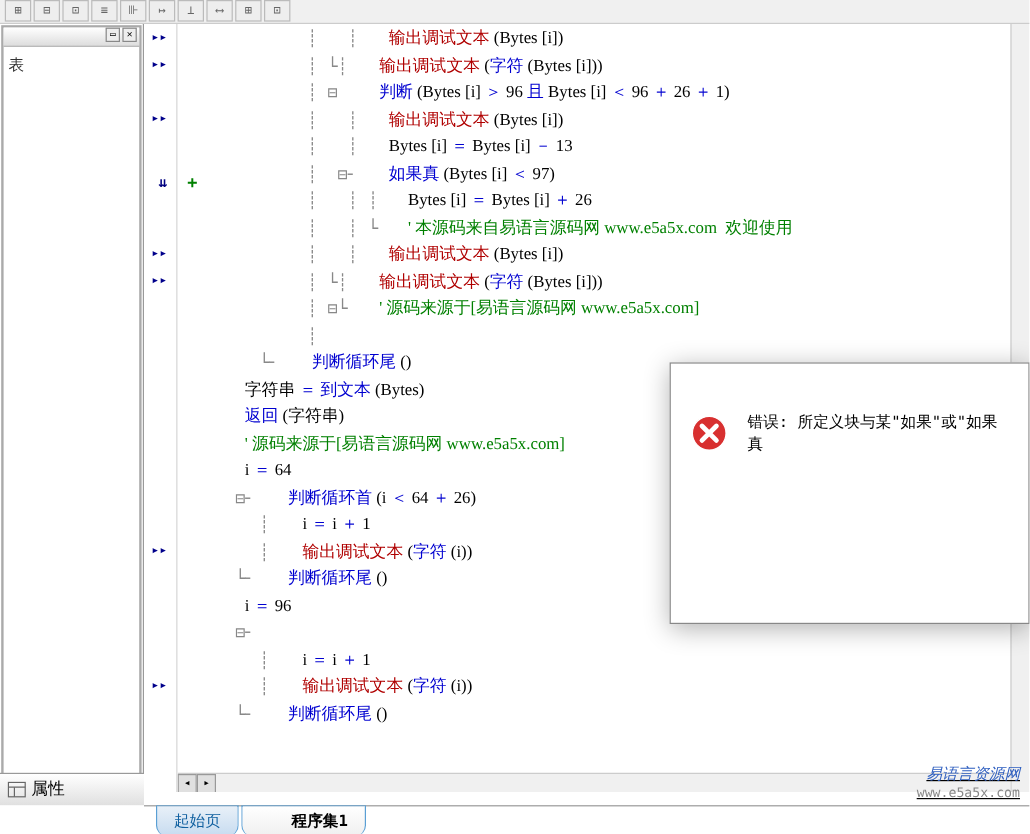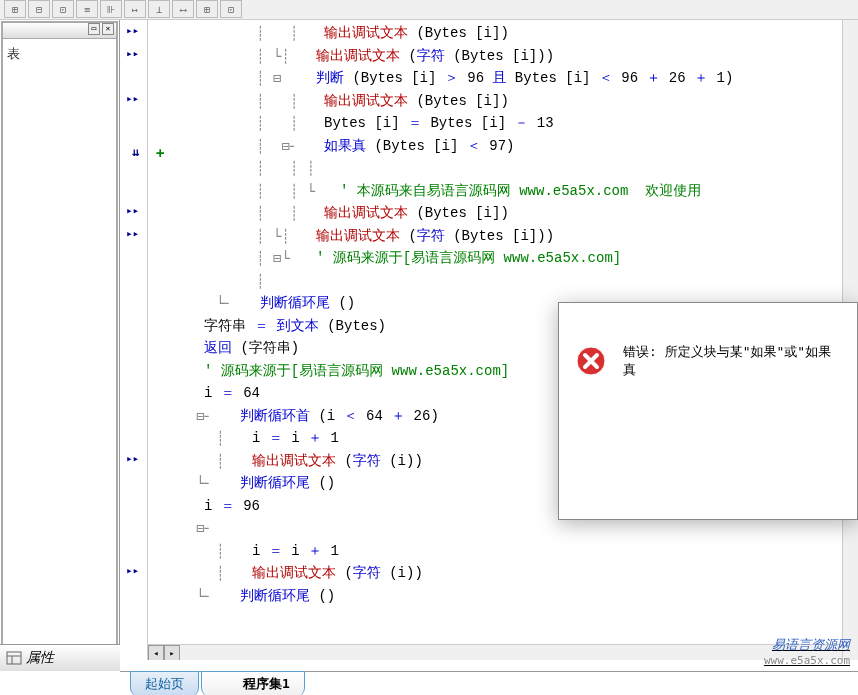--- a/index.html
+++ b/index.html
@@ -4,29 +4,29 @@
 <style>
 * { margin:0; padding:0; box-sizing:border-box; }
 body { font-family:"SimSun","宋体",monospace; font-size:14px; background:#fff; overflow:hidden; width:858px; height:695px; position:relative; }
 .toolbar { height:20px; background:#f0f0f0; border-bottom:1px solid #ccc; display:flex; gap:2px; padding:0 4px; }
 .tbtn { width:22px; height:18px; border:1px solid #bbb; background:#eee; display:flex; align-items:center; justify-content:center; font-size:10px; color:#666; }
 .container { display:flex; height:640px; }
 .leftcol { width:120px; display:flex; flex-direction:column; border-right:1px solid #999; }
 .leftpanel { flex:1; background:#fff; border:2px solid #aaa; margin:1px; position:relative; }
 .panelhead { height:16px; background:linear-gradient(#fff,#ddd); border-bottom:1px solid #aaa; display:flex; justify-content:flex-end; padding:0 2px; gap:2px; }
 .phbtn { width:12px; height:12px; border:1px solid #888; font-size:8px; text-align:center; line-height:10px; background:#eee; }
-.proptab { height:24px; background:linear-gradient(#fff,#e0e0e0); border-top:1px solid #999; display:flex; align-items:center; padding:13px 6px; gap:4px;font-style:italic; }
+.proptab { height:24px; background:linear-gradient(#fff,#e0e0e0); border-top:1px solid #999; display:flex; align-items:center; padding:13px 6px; gap:4px; }
 .proptab svg { width:16px; height:14px; }
 .gutter { width:28px; background:#fff; border-right:1px solid #ccc; position:relative; }
 .codearea { flex:1; background:#fff; position:relative; overflow:hidden; }
 .vscroll { position:absolute; right:0; top:0; bottom:0; width:16px; background:#f0f0f0; border-left:1px solid #ccc; }
 .hscroll { position:absolute; left:0; right:16px; bottom:0; height:16px; background:#f0f0f0; border-top:1px solid #ccc; display:flex; }
 .hbtn { width:16px; height:16px; border:1px solid #999; background:#e0e0e0; text-align:center; font-size:9px; line-height:14px; }
 .line { position:relative; height:22.5px; line-height:22.5px; white-space:pre; }
-.code { position:absolute; left:30px; font-family:Liberation Mono, monospace; }
+.code { position:absolute; left:30px; font-family:Liberation Serif, serif; }
 .kw-out { color:#b00000; }
 .kw-blue { color:#0000d0; }
 .kw-green { color:#008000; }
 .op { color:#000; }
 .tree { color:#888; position:absolute; font-size:14px; }
 .bp { position:absolute; left:6px; color:#00008b; font-size:11px; }
 .plus { position:absolute; left:156px; top:145px; color:#008000; font-weight:bold; }
 .insarr { position:absolute; left:132px; top:145px; color:#000080; font-size:12px; font-weight:bold; }
 .tabs { position:absolute; bottom:0; left:120px; right:0; height:24px; background:#fff; display:flex; align-items:flex-end; padding-left:10px; border-top:1px solid #999; }
 .tab { padding:3px 14px; border:1px solid #5a9fd4; border-bottom:none; border-radius:0 0 8px 8px; margin-right:2px; font-size:13px; background:linear-gradient(#e8f0f8,#c8dcf0); color:#1060a0; position:relative; top:1px; }
@@ -83,21 +83,21 @@
       <div class="hbtn">◂</div>
       <div class="hbtn">▸</div>
       <div style="flex:1"></div>
     </div>
   <div class="line" style="top: 2px; position: absolute; left: 0px; right: 16px;"><span class="tree" style="left:108px">┊   ┊</span><span class="code" style="left:176px"><span class="kw-out">输出调试文本</span><span class="op"> (Bytes [i])</span></span></div>
       <div class="line" style="top: 24.5px; position: absolute; left: 0px; right: 16px;"><span class="tree" style="left:108px">┊ └┊</span><span class="code" style="left:168px"><span class="kw-out">输出调试文本</span><span class="op"> (</span><span class="kw-blue">字符</span><span class="op"> (Bytes [i]))</span></span></div>
       <div class="line" style="top: 47px; position: absolute; left: 0px; right: 16px;"><span class="tree" style="left:108px">┊ ⊟ </span><span class="code" style="left:168px"><span class="kw-blue">判断</span><span class="op"> (Bytes [i] </span><span class="kw-blue">＞</span><span class="op"> 96 </span><span class="kw-blue">且</span><span class="op"> Bytes [i] </span><span class="kw-blue">＜</span><span class="op"> 96 </span><span class="kw-blue">＋</span><span class="op"> 26 </span><span class="kw-blue">＋</span><span class="op"> 1)</span></span></div>
       <div class="line" style="top: 69.5px; position: absolute; left: 0px; right: 16px;"><span class="tree" style="left:108px">┊   ┊</span><span class="code" style="left:176px"><span class="kw-out">输出调试文本</span><span class="op"> (Bytes [i])</span></span></div>
       <div class="line" style="top: 92px; position: absolute; left: 0px; right: 16px;"><span class="tree" style="left:108px">┊   ┊</span><span class="code" style="left:176px"><span class="op">Bytes [i] </span><span class="kw-blue">＝</span><span class="op"> Bytes [i] </span><span class="kw-blue">－</span><span class="op"> 13</span></span></div>
       <div class="line" style="top: 114.5px; position: absolute; left: 0px; right: 16px;"><span class="tree" style="left:108px">┊  ⊟╴</span><span class="code" style="left:176px"><span class="kw-blue">如果真</span><span class="op"> (Bytes [i] </span><span class="kw-blue">＜</span><span class="op"> 97)</span></span></div>
-      <div class="line" style="top: 137px; position: absolute; left: 0px; right: 16px;"><span class="tree" style="left:108px">┊   ┊ ┊</span></div>
+      <div class="line" style="top: 137px; position: absolute; left: 0px; right: 16px;"><span class="tree" style="left:108px">┊   ┊ ┊</span><span class="code" style="left:192px"><span class="op">Bytes [i] </span><span class="kw-blue">＝</span><span class="op"> Bytes [i] </span><span class="kw-blue">＋</span><span class="op"> 26</span></span></div>
       <div class="line" style="top: 159.5px; position: absolute; left: 0px; right: 16px;"><span class="tree" style="left:108px">┊   ┊ └</span><span class="code" style="left:192px"><span class="kw-green">' 本源码来自易语言源码网 www.e5a5x.com  欢迎使用</span></span></div>
       <div class="line" style="top: 182px; position: absolute; left: 0px; right: 16px;"><span class="tree" style="left:108px">┊   ┊</span><span class="code" style="left:176px"><span class="kw-out">输出调试文本</span><span class="op"> (Bytes [i])</span></span></div>
       <div class="line" style="top: 204.5px; position: absolute; left: 0px; right: 16px;"><span class="tree" style="left:108px">┊ └┊</span><span class="code" style="left:168px"><span class="kw-out">输出调试文本</span><span class="op"> (</span><span class="kw-blue">字符</span><span class="op"> (Bytes [i]))</span></span></div>
       <div class="line" style="top: 227px; position: absolute; left: 0px; right: 16px;"><span class="tree" style="left:108px">┊ ⊟└</span><span class="code" style="left:168px"><span class="kw-green">' 源码来源于[易语言源码网 www.e5a5x.com]</span></span></div>
       <div class="line" style="top: 249.5px; position: absolute; left: 0px; right: 16px;"><span class="tree" style="left:108px">┊</span><span class="code" style="left:144px"></span></div>
       <div class="line" style="top: 272px; position: absolute; left: 0px; right: 16px;"><span class="tree" style="left:68px">└╴</span><span class="code" style="left:112px"><span class="kw-blue">判断循环尾</span><span class="op"> ()</span></span></div>
       <div class="line" style="top: 294.5px; position: absolute; left: 0px; right: 16px;"><span class="code" style="left:56px"><span class="op">字符串 </span><span class="kw-blue">＝</span><span class="op"> </span><span class="kw-blue">到文本</span><span class="op"> (Bytes)</span></span></div>
       <div class="line" style="top: 317px; position: absolute; left: 0px; right: 16px;"><span class="code" style="left:56px"><span class="kw-blue">返回</span><span class="op"> (字符串)</span></span></div>
       <div class="line" style="top: 339.5px; position: absolute; left: 0px; right: 16px;"><span class="code" style="left:56px"><span class="kw-green">' 源码来源于[易语言源码网 www.e5a5x.com]</span></span></div>
       <div class="line" style="top: 362px; position: absolute; left: 0px; right: 16px;"><span class="code" style="left:56px"><span class="op">i </span><span class="kw-blue">＝</span><span class="op"> 64</span></span></div>

